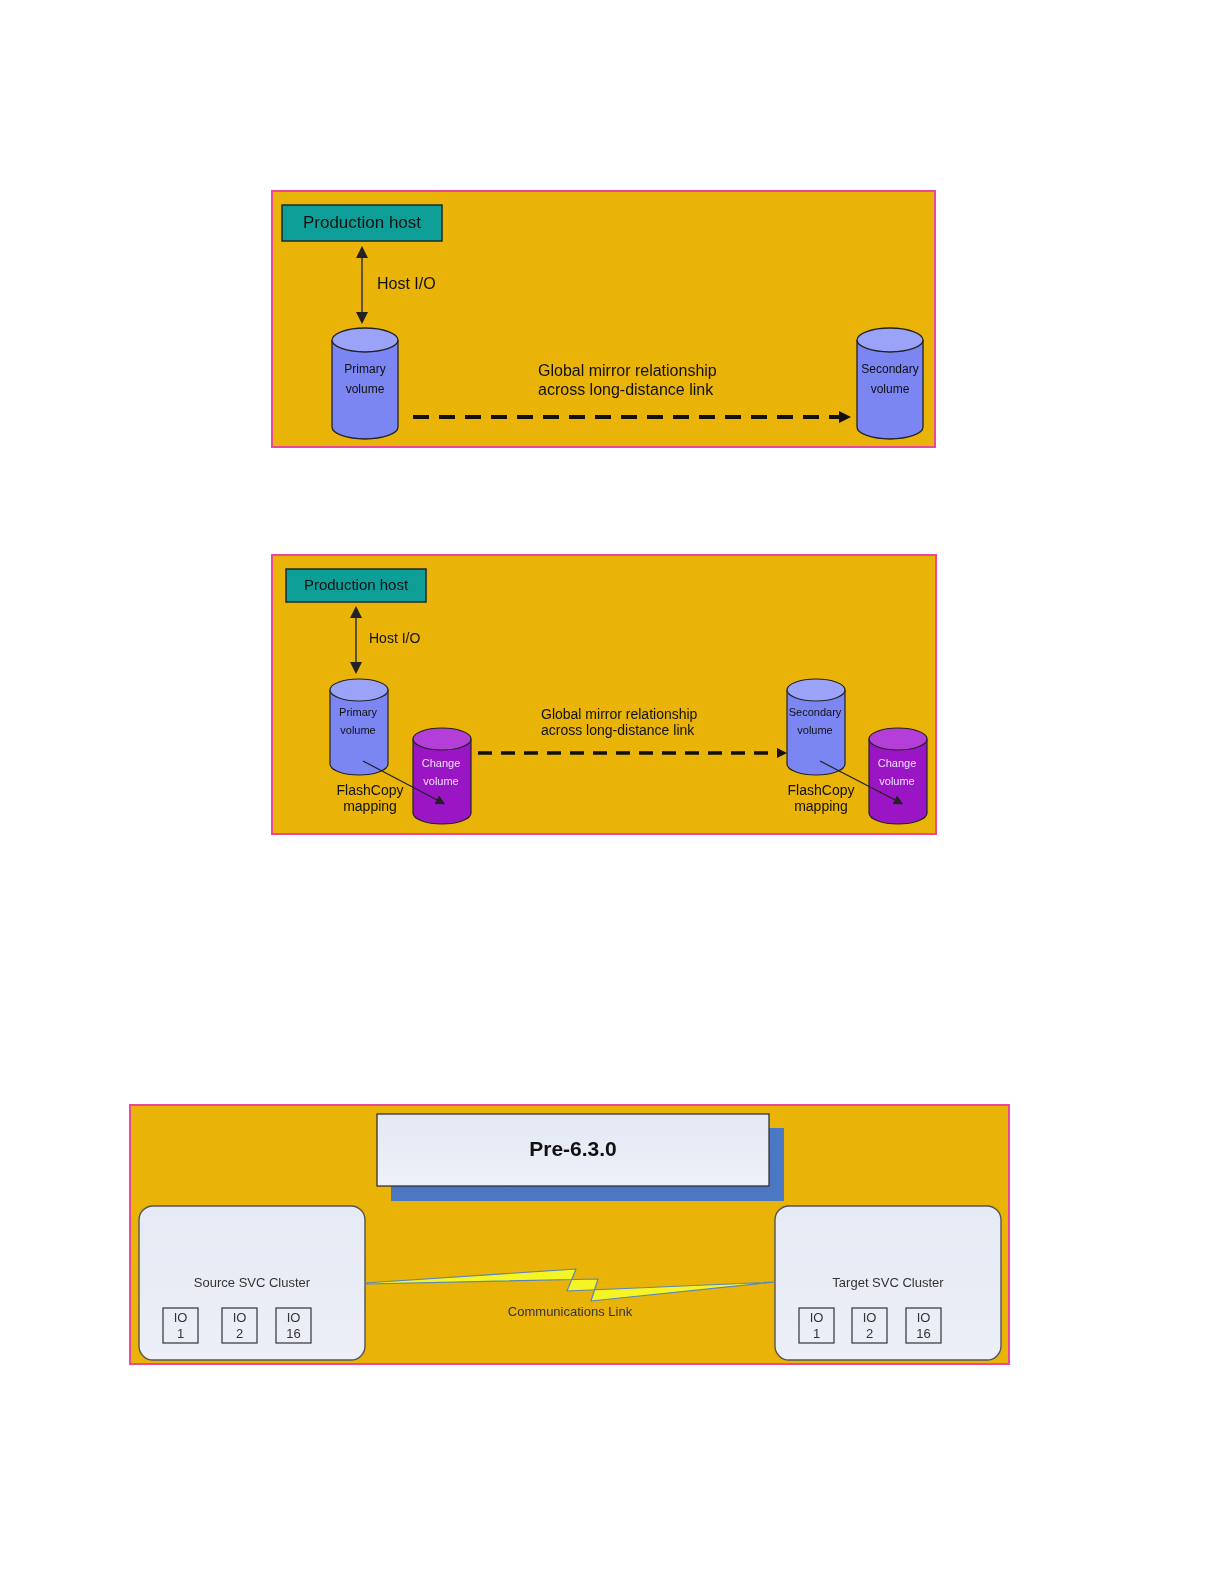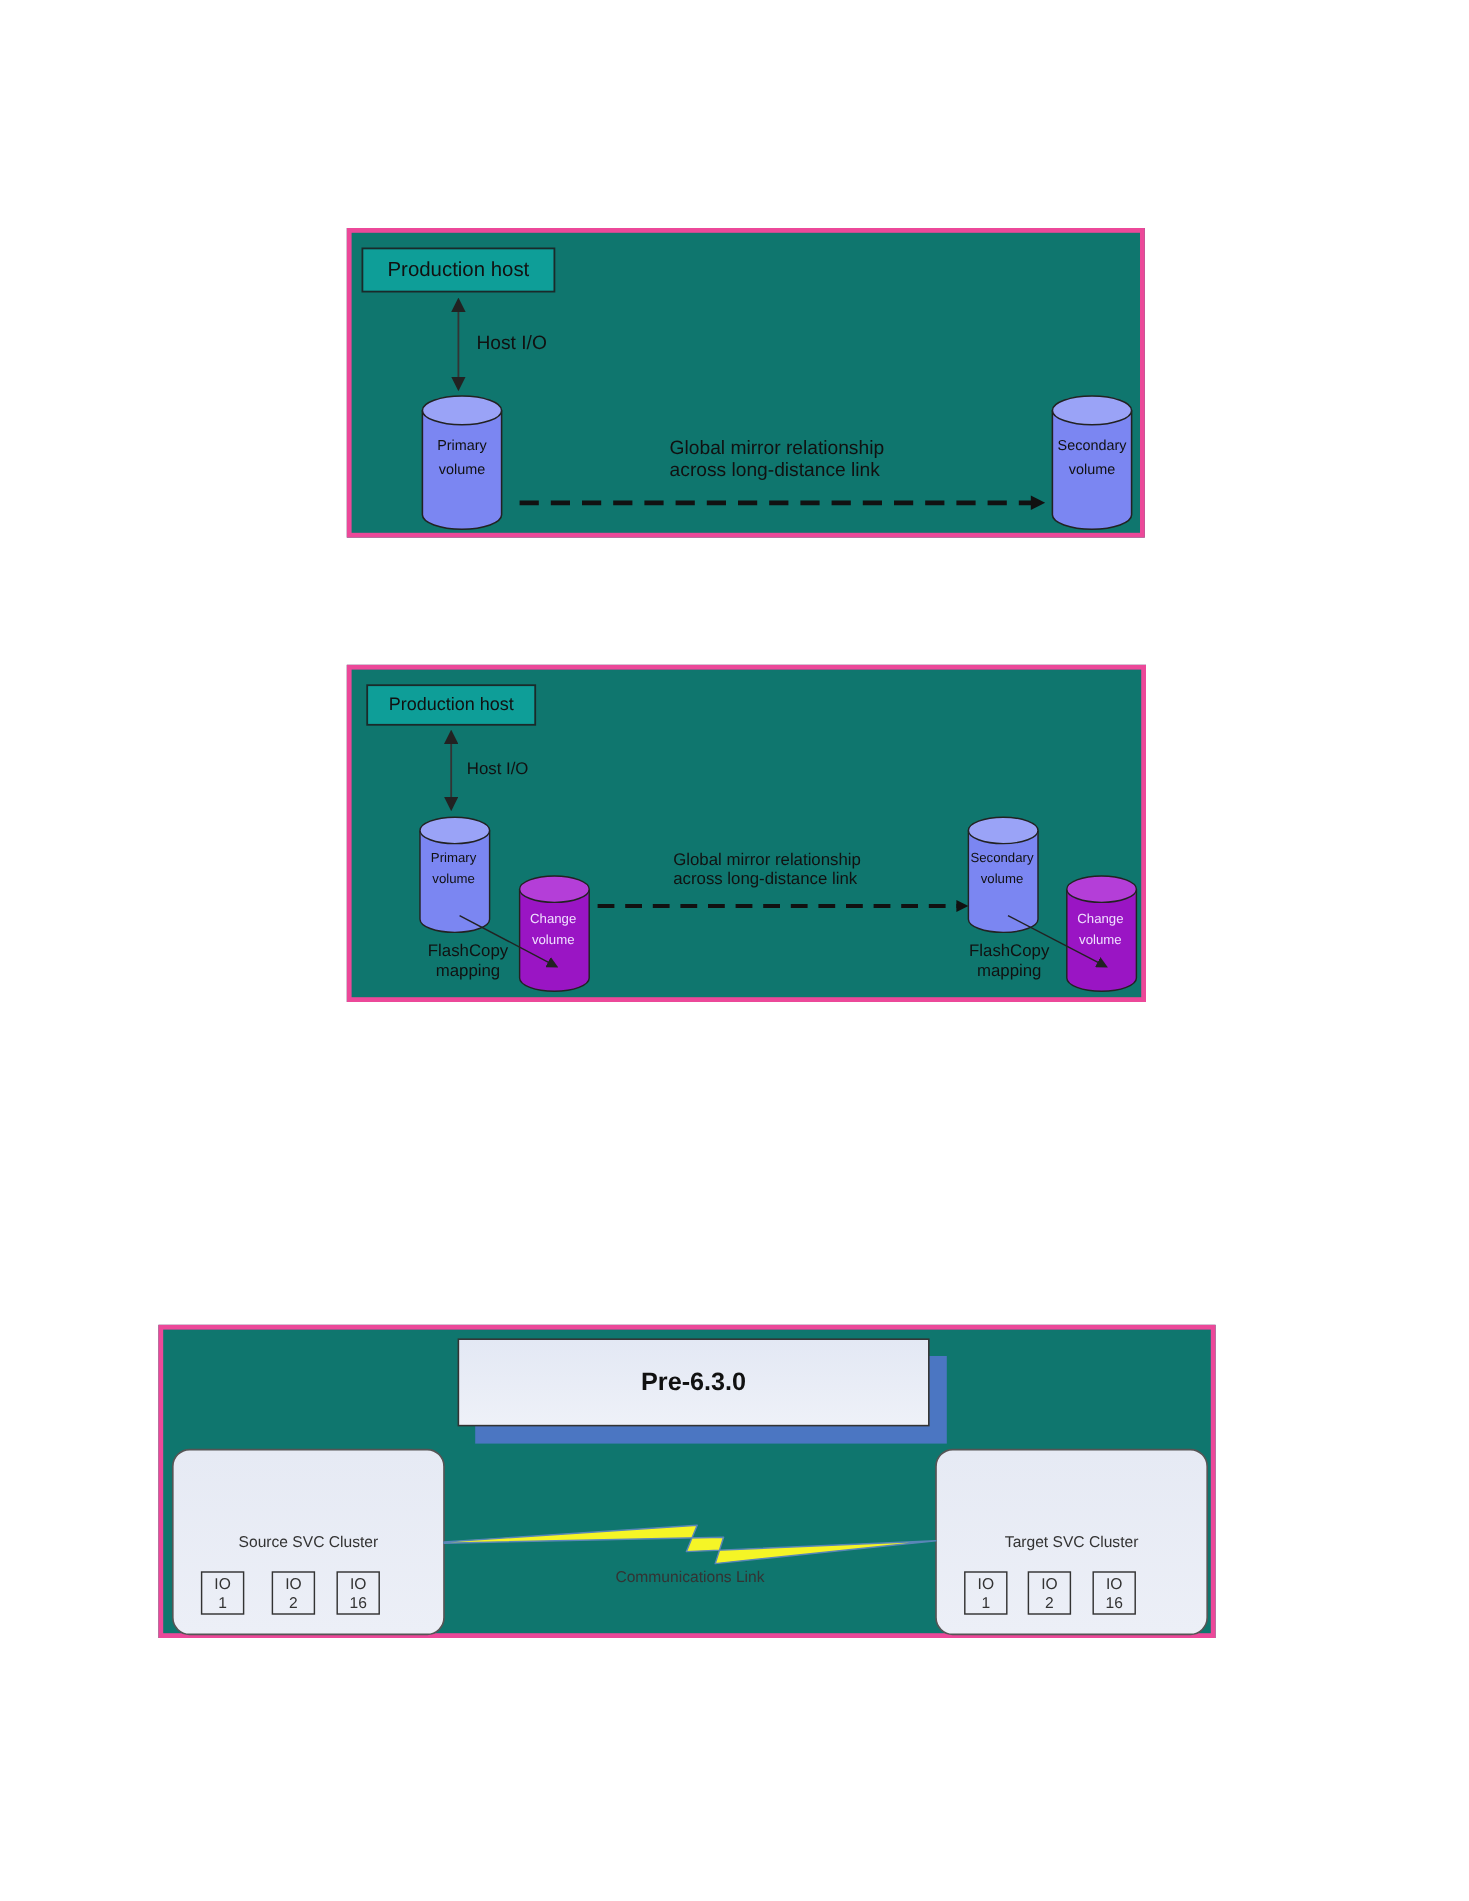--- a/index.html
+++ b/index.html
@@ -1,17 +1,17 @@
 <!DOCTYPE html>
 <html><head>
 <meta charset="utf-8">
 <style>
   html, body { margin: 0; padding: 0; background: #ffffff; }
   body { width: 1224px; height: 1584px; position: relative; font-family: "Liberation Sans", sans-serif; overflow: hidden; }
-  .fig { position: absolute; background: #0f766e; border: 4px solid #ec4899; box-sizing: border-box; margin-left: 18px; }
+  .fig { position: absolute; background: #eab308; border: 2px solid #ec4899; box-sizing: border-box; }
   svg text { font-family: "Liberation Sans", sans-serif; }
 </style>
 </head>
 <body>
 
 <div class="fig" style="left:271px; top:190px; width:665px; height:258px;">
   <svg width="665" height="258" viewBox="0 0 665 258">
     <defs>
       <marker id="ah1" markerWidth="8" markerHeight="8" refX="4" refY="4" orient="auto">
         <path d="M0,0 L8,4 L0,8 z" fill="#222"></path>
@@ -100,21 +100,21 @@
       <ellipse cx="625" cy="183" rx="29" ry="11" fill="#b43ed8" stroke="#222" stroke-width="1.2"></ellipse>
       <text x="624" y="211" text-anchor="middle" font-size="11" fill="#f0e0ff">Change</text>
       <text x="624" y="229" text-anchor="middle" font-size="11" fill="#f0e0ff">volume</text>
     </g>
     <line x1="547" y1="205" x2="626" y2="246" stroke="#222" stroke-width="1.2" marker-end="url(#ah2)"></line>
     <text x="548" y="239" text-anchor="middle" font-size="14" fill="#111">FlashCopy</text>
     <text x="548" y="255" text-anchor="middle" font-size="14" fill="#111">mapping</text>
   </svg>
 </div>
 
-<div class="fig" style="left:114px; top:1104px; width:881px; height:261px;">
+<div class="fig" style="left:129px; top:1104px; width:881px; height:261px;">
   <svg width="881" height="261" viewBox="0 0 881 261">
     <defs>
       <linearGradient id="gPanel" x1="0" y1="0" x2="0" y2="1">
         <stop offset="0" stop-color="#e3e8f4"></stop>
         <stop offset="1" stop-color="#eef1f8"></stop>
       </linearGradient>
       <linearGradient id="gCluster" x1="0" y1="0" x2="0" y2="1">
         <stop offset="0" stop-color="#e6eaf4"></stop>
         <stop offset="1" stop-color="#eceff7"></stop>
       </linearGradient>

